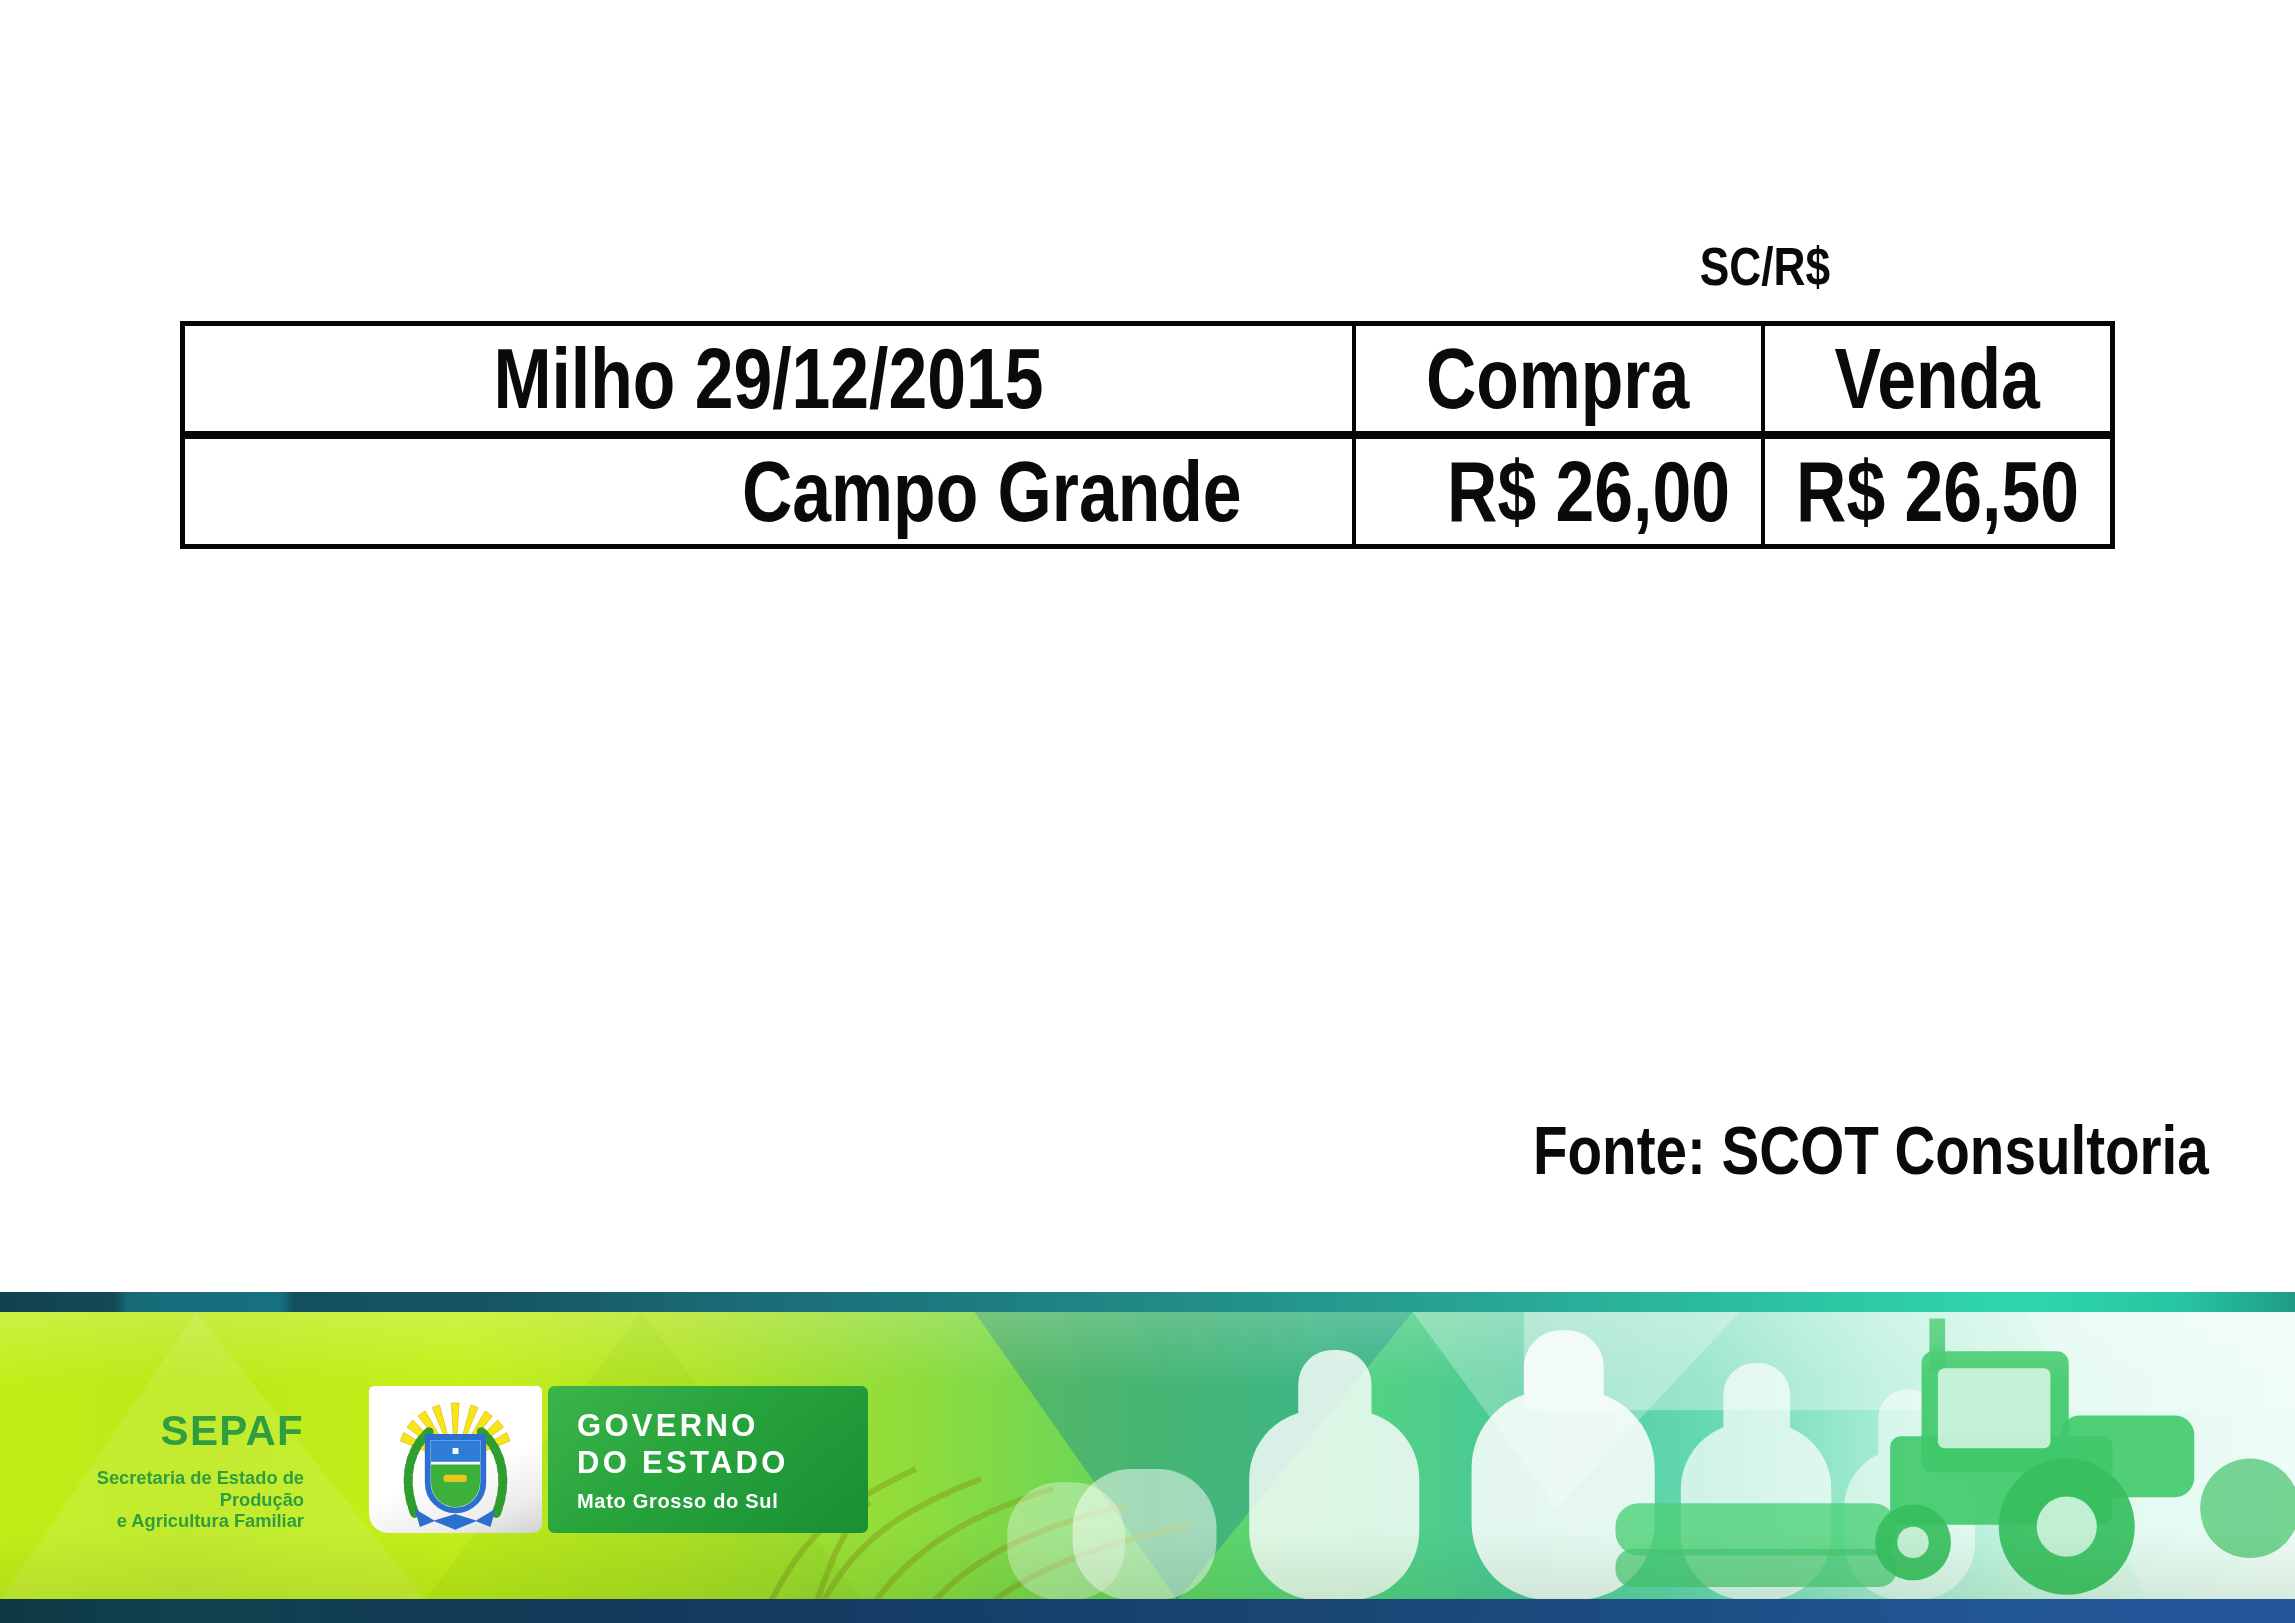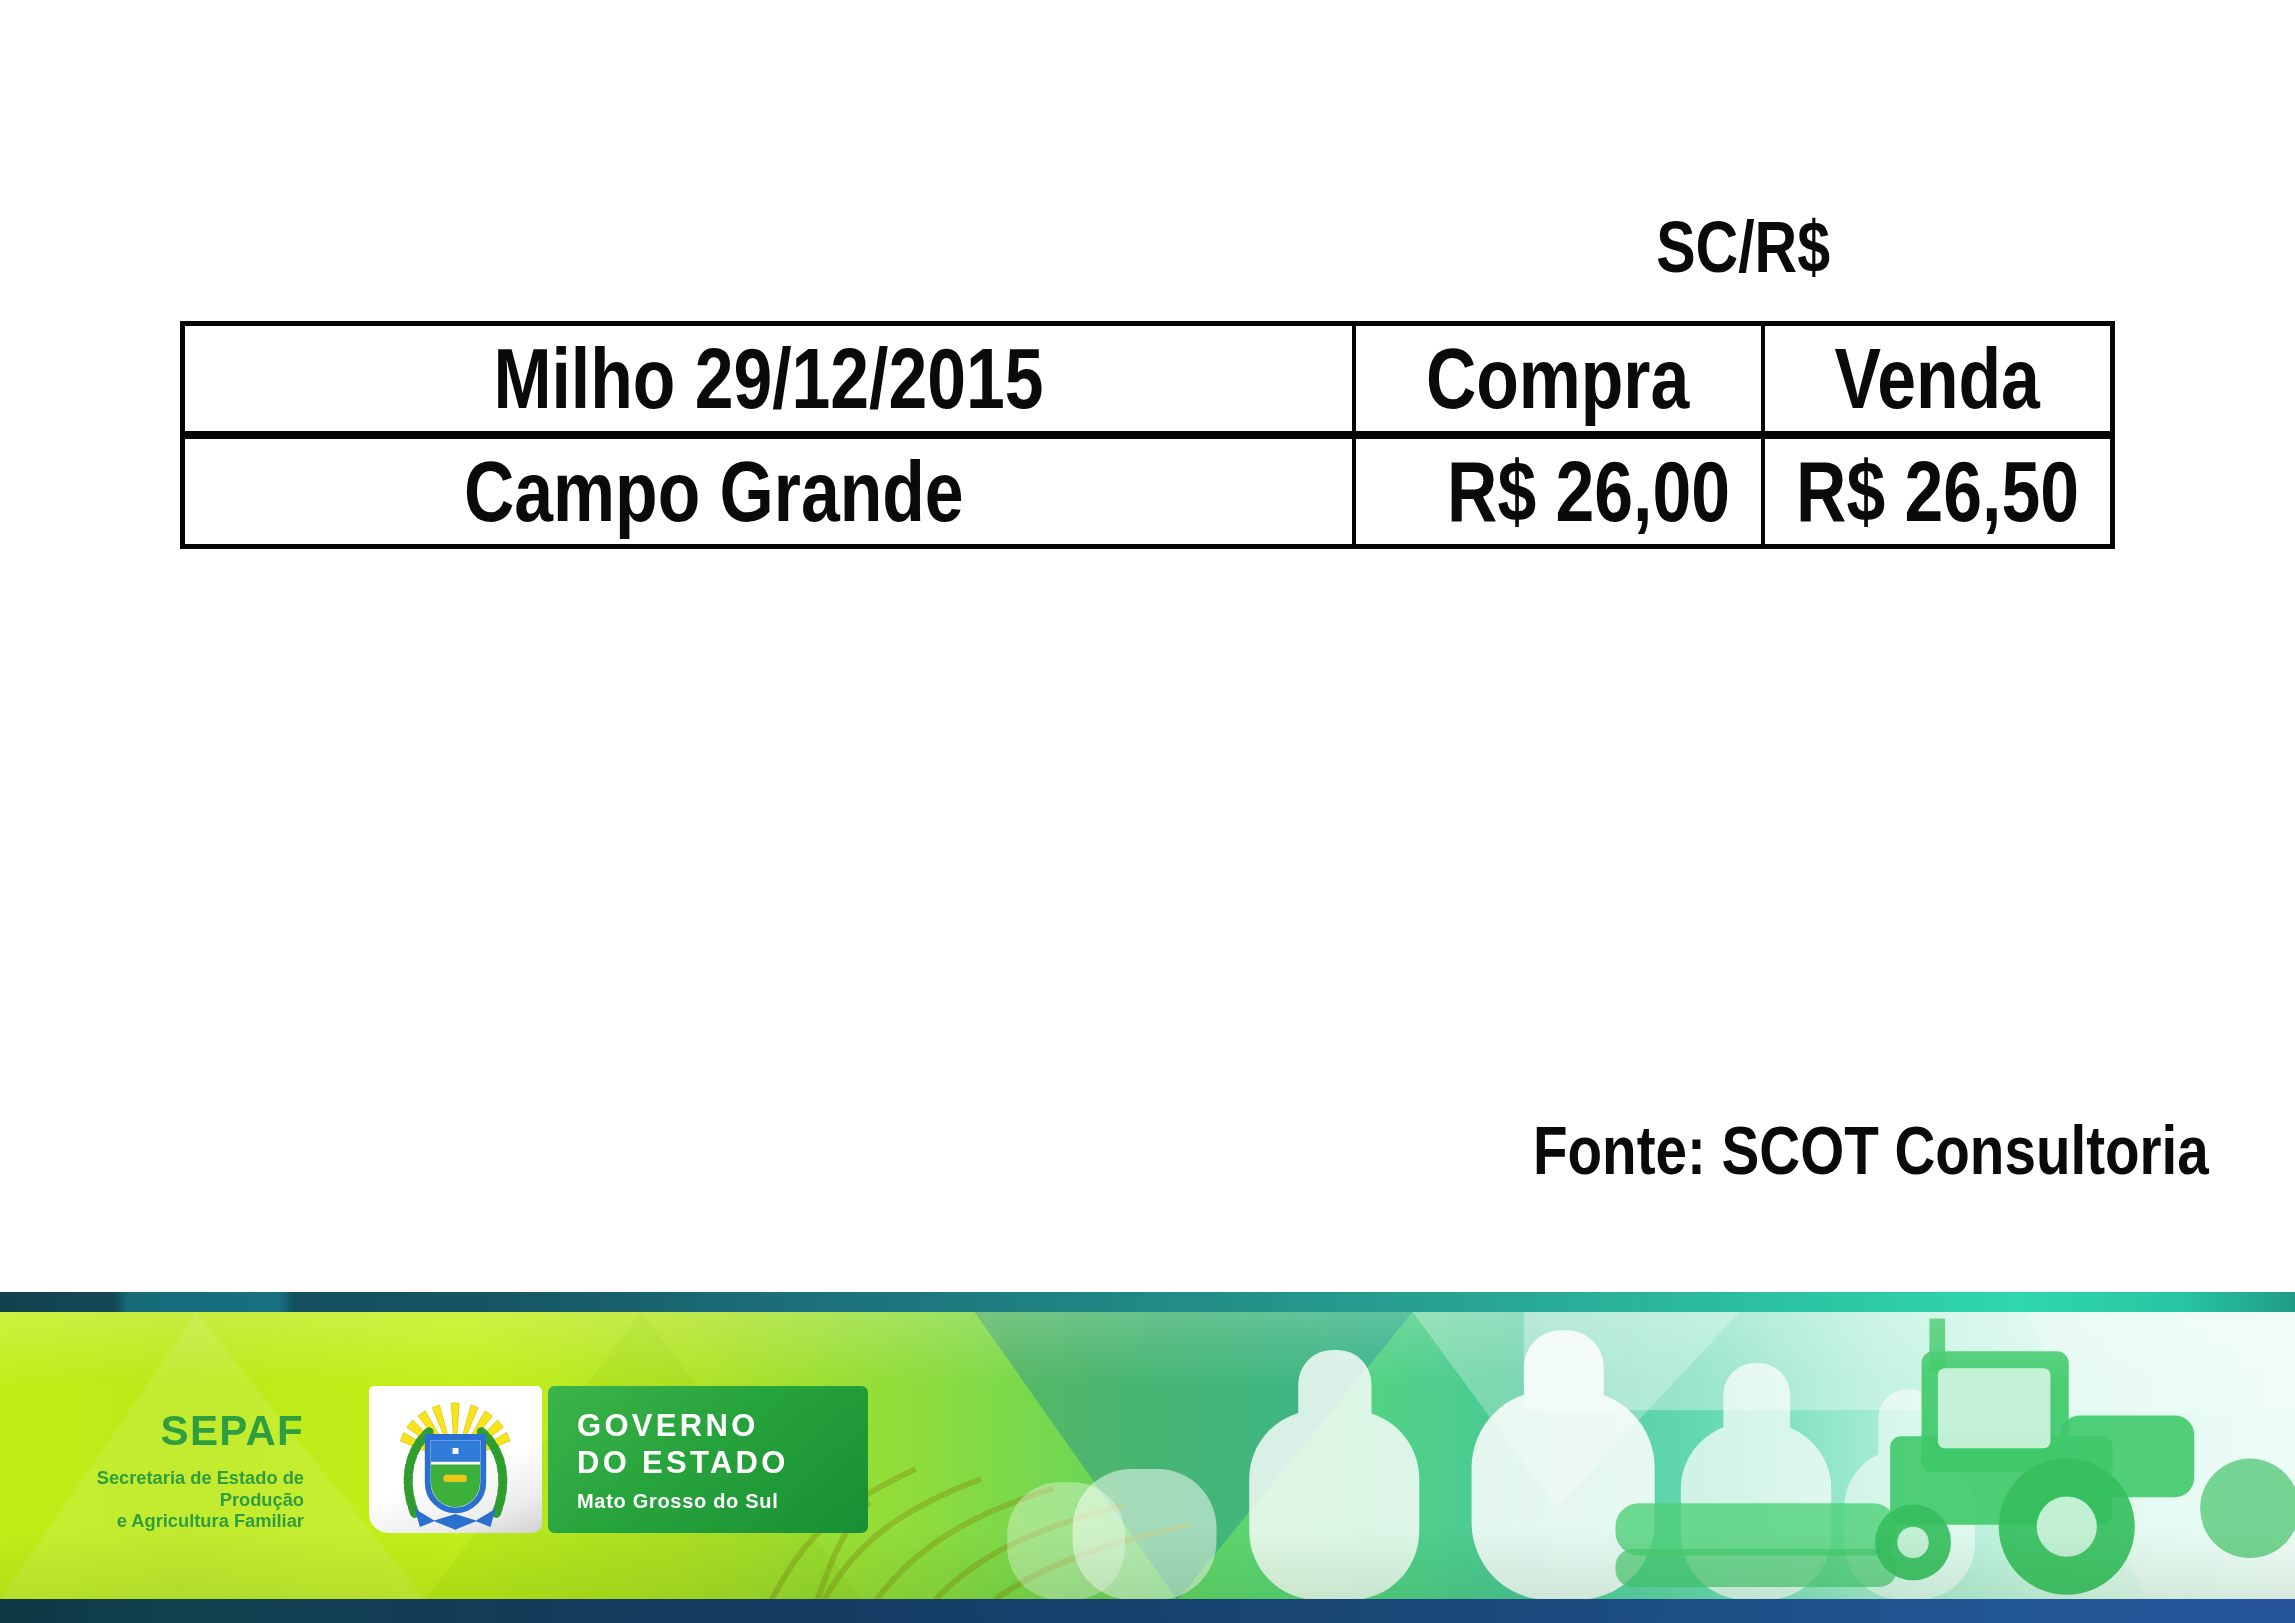--- a/index.html
+++ b/index.html
@@ -6,29 +6,29 @@
   .stage{
     position:relative;width:2295px;height:1623px;background:#ffffff;overflow:hidden;
     font-family:"Liberation Sans","DejaVu Sans",sans-serif;color:#0a0a0a;
   }
   
   .cond{display:inline-block;transform:scaleX(0.82);transform-origin:center center;white-space:nowrap;}
   .condL{transform-origin:left center;}
   .condR{transform-origin:right center;}
 
   
-  .unit{position:absolute;right:465px;top:211px;font-size:72px;font-weight:bold;line-height:1;}
+  .unit{position:absolute;right:465px;top:239px;font-size:54px;font-weight:bold;line-height:1;}
 
   
   .table-wrap{position:absolute;left:180px;top:321px;}
   table.price{border-collapse:collapse;table-layout:fixed;width:1930px;border:5.9px solid #050505;background:#ffffff;}
   table.price th,table.price td{border:4.6px solid #050505;vertical-align:middle;line-height:1;font-weight:bold;font-size:85px;padding:0;overflow:hidden;margin-left:40px;}
   table.price thead th{border-bottom-width:8.5px;height:105px;text-align:center;}
   table.price tbody td{border-top-width:5.2px;height:105px;}
-  td.city{text-align:center;padding-left:15.7px;}
+  td.city{text-align:right;padding-left:15.7px;}
   td.val,th.val{text-align:right;}
 
   
   .fonte{position:absolute;left:1533px;top:1116px;font-size:69px;font-weight:bold;line-height:1;}
 
   
   .banner{position:absolute;left:0;top:1292px;width:2295px;height:331px;}
   .strip-top{position:absolute;left:0;top:0;width:100%;height:19.6px;
     background:linear-gradient(90deg,#11424e 0%,#134a56 5%,#176b79 5.6%,#177080 12.2%,#14505e 12.8%,#155662 22%,#1b6b76 32%,#1d7b80 42%,#239188 54%,#28a896 66%,#2cc3a2 78%,#2fd7ac 88%,#27c5a2 95%,#1f9c88 100%);}
   .banner-main{position:absolute;left:0;top:19.6px;width:100%;height:288px;overflow:hidden;

